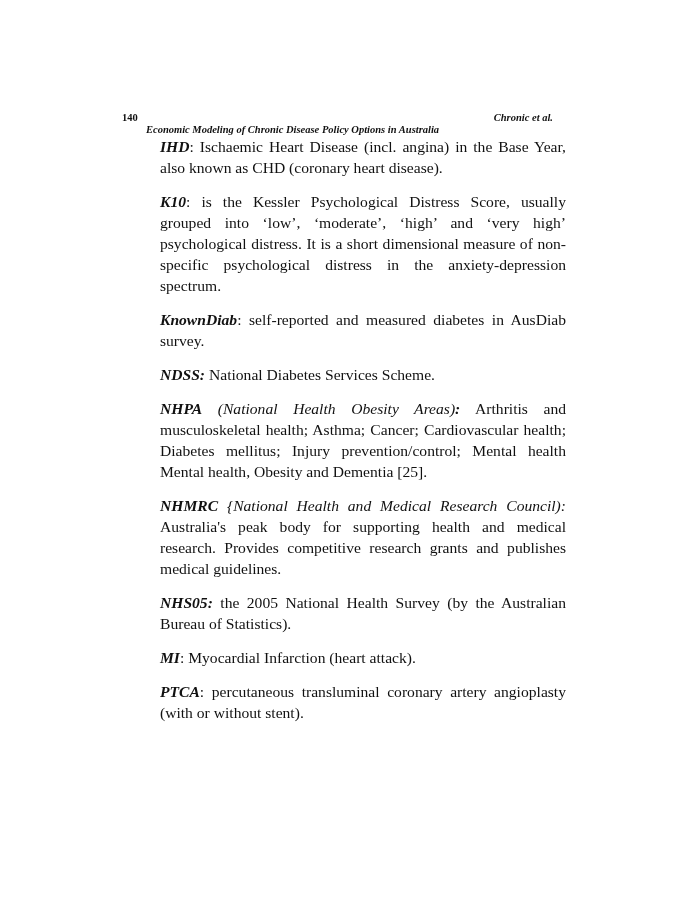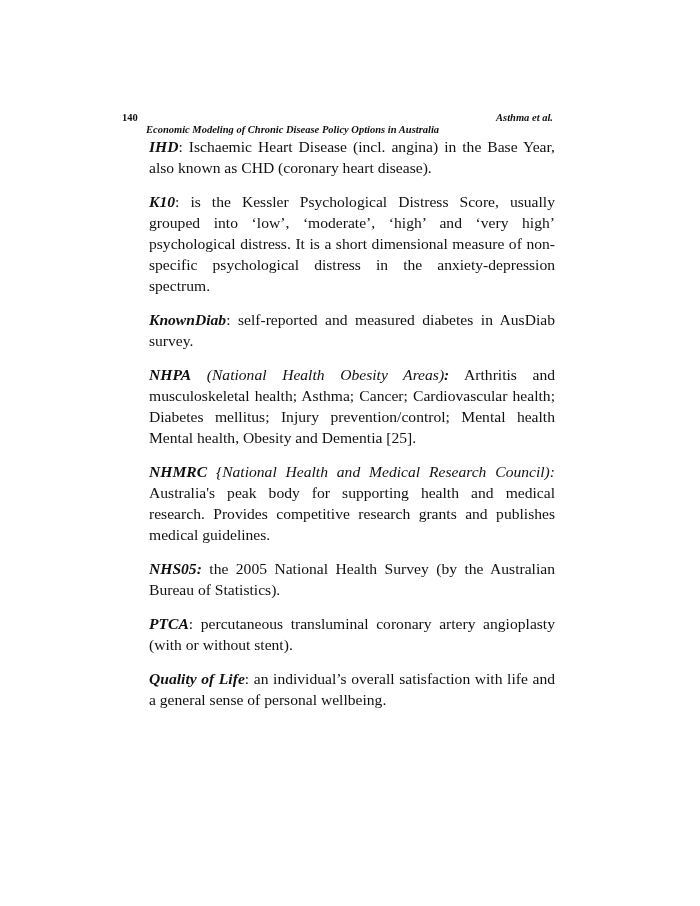--- a/index.html
+++ b/index.html
@@ -3,48 +3,49 @@
 <meta charset="utf-8">
 <style>
   html, body { margin: 0; padding: 0; background: #ffffff; }
   body { width: 700px; height: 906px; position: relative; overflow: hidden;
          font-family: "Liberation Serif", "DejaVu Serif", serif; color: #111; }
   .header { position: absolute; top: 112px; left: 122px; width: 431px; height: 16px;
             font-size: 10.5px; font-weight: bold; font-style: normal; }
   .header .pnum { position: absolute; left: 0; top: 0; }
   .header .title { position: absolute; left: 24px; top: 12px; font-style: italic; }
   .header .authors { position: absolute; right: 0; top: 0; font-style: italic; }
-  .body { position: absolute; top: 136px; left: 149px; width: 406px; font-size: 15.6px; line-height: 21px; }
+  .body { position: absolute; top: 136px; left: 160px; width: 406px; font-size: 15.6px; line-height: 21px; }
   .entry { margin: 0 0 13px 0; text-align: justify; }
   .entry .term { font-weight: bold; font-style: italic; }
   .entry .expansion { font-style: italic; font-weight: normal; }
   .entry .bcolon { font-weight: bold; font-style: italic; }
 </style>
 </head>
 <body>
 
 <div class="header">
   <span class="pnum">140</span>
   <span class="title">Economic Modeling of Chronic Disease Policy Options in Australia</span>
-  <span class="authors">Asthma et al.</span>
+  <span class="authors">Chronic et al.</span>
 </div>
 
 <div class="body">
   <p class="entry"><span class="term">IHD</span><span>:</span><span> Ischaemic Heart Disease (incl. angina) in the Base Year, also known as CHD (coronary heart disease).</span></p>
 
   <p class="entry"><span class="term">K10</span><span>:</span><span> is the Kessler Psychological Distress Score, usually grouped into ‘low’, ‘moderate’, ‘high’ and ‘very high’ psychological distress. It is a short dimensional measure of non-specific psychological distress in the anxiety-depression spectrum.</span></p>
 
   <p class="entry"><span class="term">KnownDiab</span><span>:</span><span> self-reported and measured diabetes in AusDiab survey.</span></p>
 
 
+  <p class="entry"><span class="term">NDSS:</span><span> National Diabetes Services Scheme.</span></p>
 
   <p class="entry"><span class="term">NHPA</span><span class="expansion"> (National Health Obesity Areas)</span><span class="bcolon">:</span><span> Arthritis and musculoskeletal health; Asthma; Cancer; Cardiovascular health; Diabetes mellitus; Injury prevention/control; Mental health Mental health, Obesity and Dementia [25].</span></p>
 
   <p class="entry"><span class="term">NHMRC</span><span class="expansion"> {National Health and Medical Research Council):</span><span> Australia's peak body for supporting health and medical research. Provides competitive research grants and publishes medical guidelines.</span></p>
 
   <p class="entry"><span class="term">NHS05:</span><span> the 2005 National Health Survey (by the Australian Bureau of Statistics).</span></p>
 
+  <p class="entry"><span class="term">MI</span><span>:</span><span> Myocardial Infarction (heart attack).</span></p>
 
 
   <p class="entry"><span class="term">PTCA</span><span>:</span><span> percutaneous transluminal coronary artery angioplasty (with or without stent).</span></p>
 
-  <p class="entry"><span class="term">Quality of Life</span><span>:</span><span> an individual’s overall satisfaction with life and a general sense of personal wellbeing.</span></p>
 </div>
 
 </body></html>

